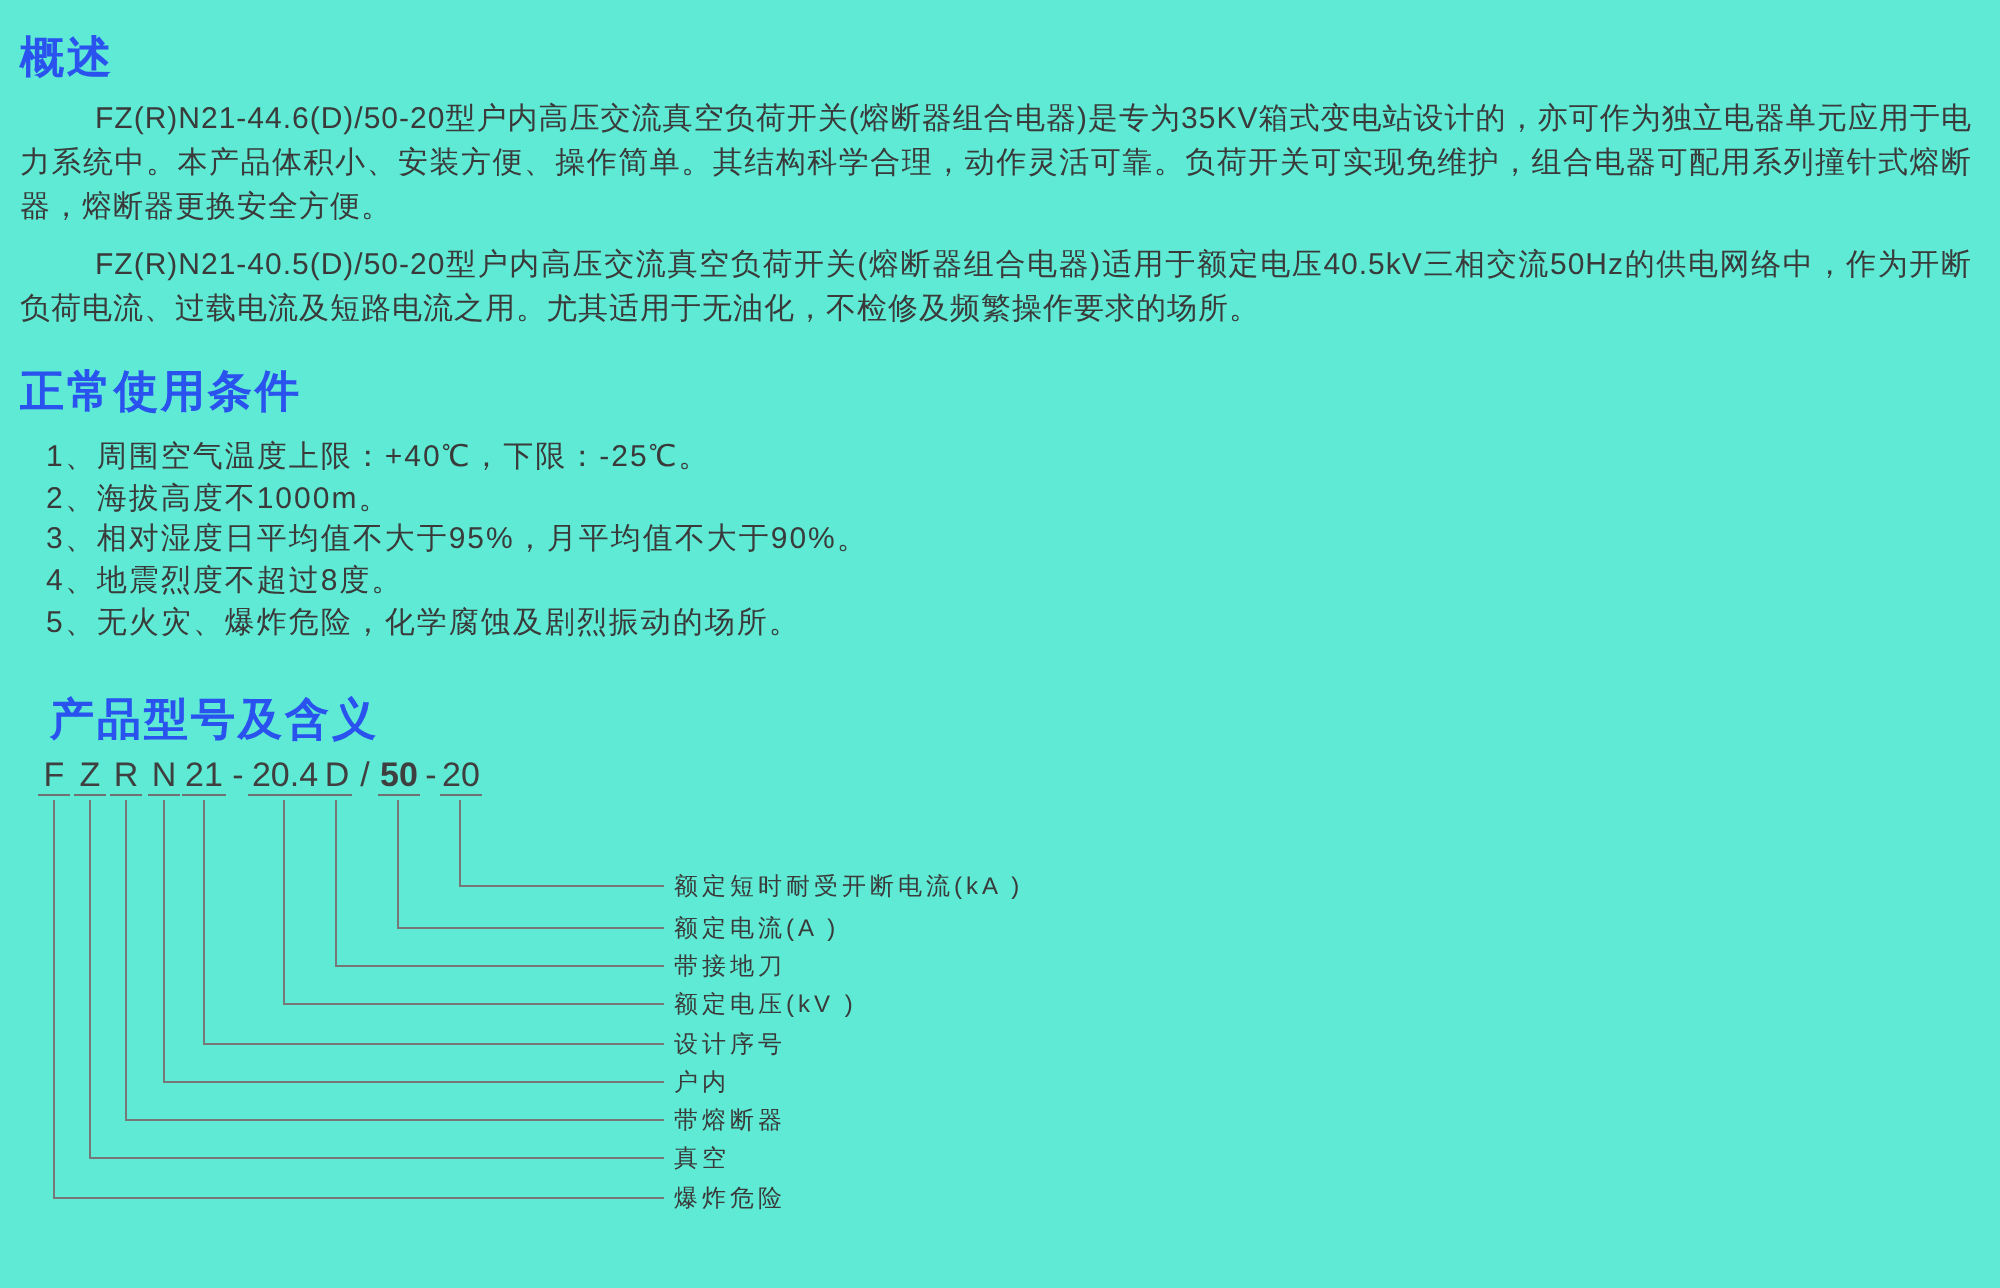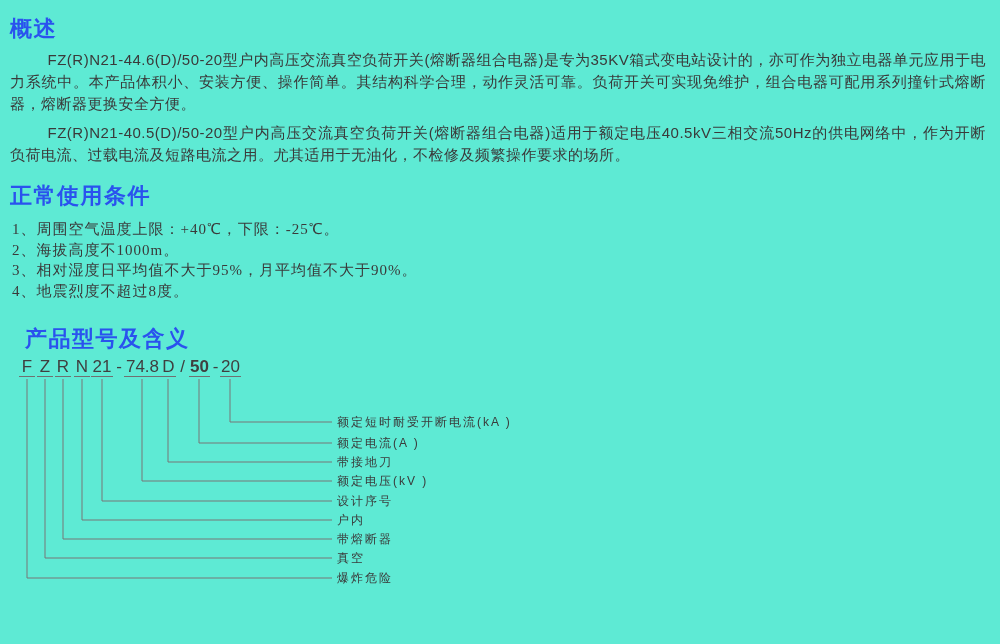--- a/index.html
+++ b/index.html
@@ -27,22 +27,21 @@
     margin:7px 14px 0 10px;
     font-size:15px;
     line-height:22px;
     text-align:justify;
     text-indent:2.5em;
     letter-spacing:0.5px;
   }
   ul.conds{
     list-style:none;
     margin:10px 0 0 0;
-    padding:0 0 0 12px;
-    font-family:Liberation Serif, serif;
+    padding:0 0 0 23px;
   }
   ul.conds li{
     font-size:15px;
     line-height:20.7px;
     letter-spacing:1px;
   }
   .diagram{
     position:relative;
     width:1000px;height:244px;
     margin-top:5px;
@@ -78,33 +77,34 @@
 
   <p class="para">FZ(R)N21-40.5(D)/50-20型户内高压交流真空负荷开关(熔断器组合电器)适用于额定电压40.5kV三相交流50Hz的供电网络中，作为开断负荷电流、过载电流及短路电流之用。尤其适用于无油化，不检修及频繁操作要求的场所。</p>
 
   <h1 class="sec" id="h-conditions">正常使用条件</h1>
 
   <ul class="conds">
     <li>1、周围空气温度上限：+40℃，下限：-25℃。</li>
     <li>2、海拔高度不1000m。</li>
     <li>3、相对湿度日平均值不大于95%，月平均值不大于90%。</li>
     <li>4、地震烈度不超过8度。</li>
+    <li>5、无火灾、爆炸危险，化学腐蚀及剧烈振动的场所。</li>
   </ul>
 
   <h1 class="sec" id="h-model">产品型号及含义</h1>
 
   <div class="diagram">
 
     <span class="seg u" style="left:19px;width:16px;">F</span>
     <span class="seg u" style="left:37px;width:16px;">Z</span>
     <span class="seg u" style="left:55px;width:16px;">R</span>
     <span class="seg u" style="left:74px;width:16px;">N</span>
     <span class="seg u" style="left:91px;width:22px;">21</span>
     <span class="seg" style="left:114px;width:10px;">-</span>
-    <span class="seg u" style="left:124px;width:37px;">74.8</span>
+    <span class="seg u" style="left:124px;width:37px;">20.4</span>
     <span class="seg u" style="left:161px;width:15px;">D</span>
     <span class="seg" style="left:178px;width:9px;">/</span>
     <span class="seg u" style="left:189px;width:21px;font-weight:bold;">50</span>
     <span class="seg" style="left:211px;width:9px;">-</span>
     <span class="seg u" style="left:220px;width:21px;">20</span>
 
     <svg width="1000" height="244" viewBox="0 0 1000 244">
       <path d="M230,22 V65 H332 M199,22 V86 H332 M168,22 V105 H332 M142,22 V124 H332 M102,22 V144 H332 M82,22 V163 H332 M63,22 V182 H332 M45,22 V201 H332 M27,22 V221 H332" fill="none" stroke="#777777" stroke-width="1"></path>
     </svg>
 

